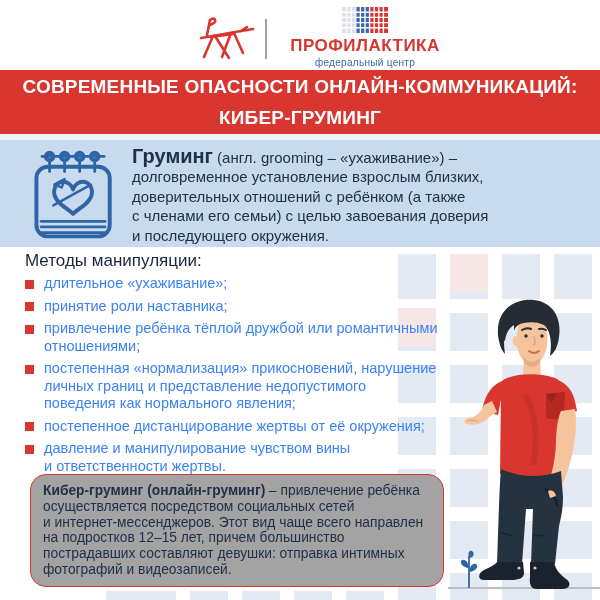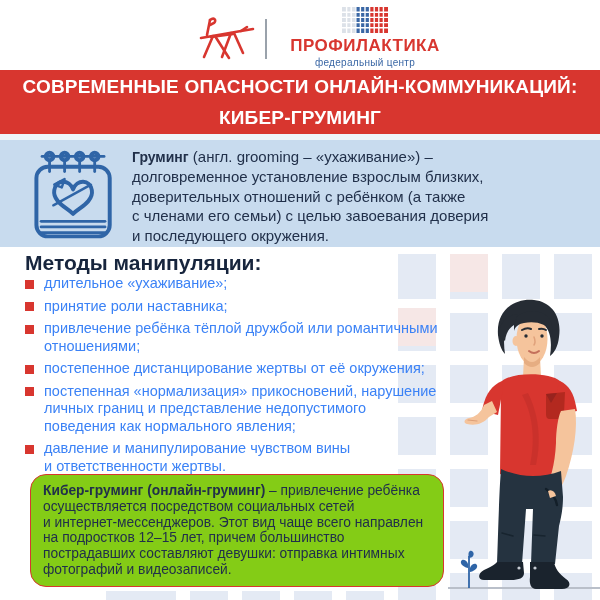--- a/index.html
+++ b/index.html
@@ -26,44 +26,44 @@
     white-space:pre-line;letter-spacing:.2px;
   }
   .gap-strip{position:absolute;left:0;top:134px;width:600px;height:6px;background:#eef3f9;}
   
   .def-panel{position:absolute;left:0;top:140px;width:600px;height:107px;background:#c8dbee;}
   .def-icon{position:absolute;left:28px;top:8px;}
   .def-text{
     position:absolute;left:132px;top:7px;width:456px;
     font-size:15px;line-height:19.4px;white-space:pre-line;color:#21304a;
   }
-  .def-text b{font-size:14px;}
+  .def-text b{font-size:20px;}
   
   .content{position:absolute;left:0;top:247px;width:600px;height:353px;background:#ffffff;}
   .grid-pattern{
     position:absolute;
     background:
       repeating-linear-gradient(to right, transparent 0 38px, #ffffff 38px 52px),
       repeating-linear-gradient(to bottom, transparent 0 38px, #ffffff 38px 52px),
       #e4eaf4;
   }
   .pat-right{left:392px;top:7px;width:208px;height:346px;background-position:6px 0,0 7px,0 0;}
   .pat-bottom{left:100px;top:344px;width:292px;height:9px;background-position:38px 0,0 0,0 0;}
   .pink-square{position:absolute;width:38px;height:38px;background:#f6e7e6;}
   .pink-1{left:398px;top:61px;}
   .pink-2{left:450px;top:7px;}
-  .methods-heading{position:absolute;left:25px;top:4px;font-size:21px;font-weight:bold;color:#17253d;}
+  .methods-heading{position:absolute;left:25px;top:4px;font-size:17px;font-weight:normal;color:#17253d;}
   .bullets{position:absolute;left:25px;top:28px;width:475px;}
   .bullet{display:flex;margin-bottom:5px;}
   .bullet-square{flex:0 0 9px;width:9px;height:9px;background:#d8362f;margin-top:4.5px;margin-right:10px;}
   .bullet-text{font-size:14.5px;line-height:17.5px;white-space:pre-line;color:#3b82f6;}
   
   .callout{
     position:absolute;left:30px;top:227px;width:414px;box-sizing:border-box;z-index:3;
-    background:#84cc16;border:1.6px solid #d8362f;border-radius:16px;padding:8px 12px;
+    background:#a3a3a3;border:1.6px solid #d8362f;border-radius:16px;padding:8px 12px;
   }
   .callout-text{font-size:13.8px;line-height:15.8px;white-space:pre-line;color:#21304a;}
   
   .ground-line{position:absolute;left:448px;top:340px;width:152px;height:1.5px;background:#b9bfc9;z-index:1;}
   .sprig{position:absolute;left:456px;top:301px;z-index:2;}
   .person{position:absolute;left:462px;top:46px;z-index:4;}
 </style>
 </head>
 <body>
 
@@ -157,27 +157,27 @@
         <div class="bullet-square"></div>
         <div class="bullet-text">принятие роли наставника;</div>
       </div>
       <div class="bullet">
         <div class="bullet-square"></div>
         <div class="bullet-text">привлечение ребёнка тёплой дружбой или романтичными
 отношениями;</div>
       </div>
       <div class="bullet">
         <div class="bullet-square"></div>
-        <div class="bullet-text">постепенное дистанцирование жертвы от её окружения;</div>
-      </div>
-      <div class="bullet">
-        <div class="bullet-square"></div>
         <div class="bullet-text">постепенная «нормализация» прикосновений, нарушение
 личных границ и представление недопустимого
 поведения как нормального явления;</div>
+      </div>
+      <div class="bullet">
+        <div class="bullet-square"></div>
+        <div class="bullet-text">постепенное дистанцирование жертвы от её окружения;</div>
       </div>
       <div class="bullet">
         <div class="bullet-square"></div>
         <div class="bullet-text">давление и манипулирование чувством вины
 и ответственности жертвы.</div>
       </div>
     </div>
 
     <div class="callout">
       <div class="callout-text"><b>Кибер-груминг (онлайн-груминг)</b><span> – привлечение ребёнка

